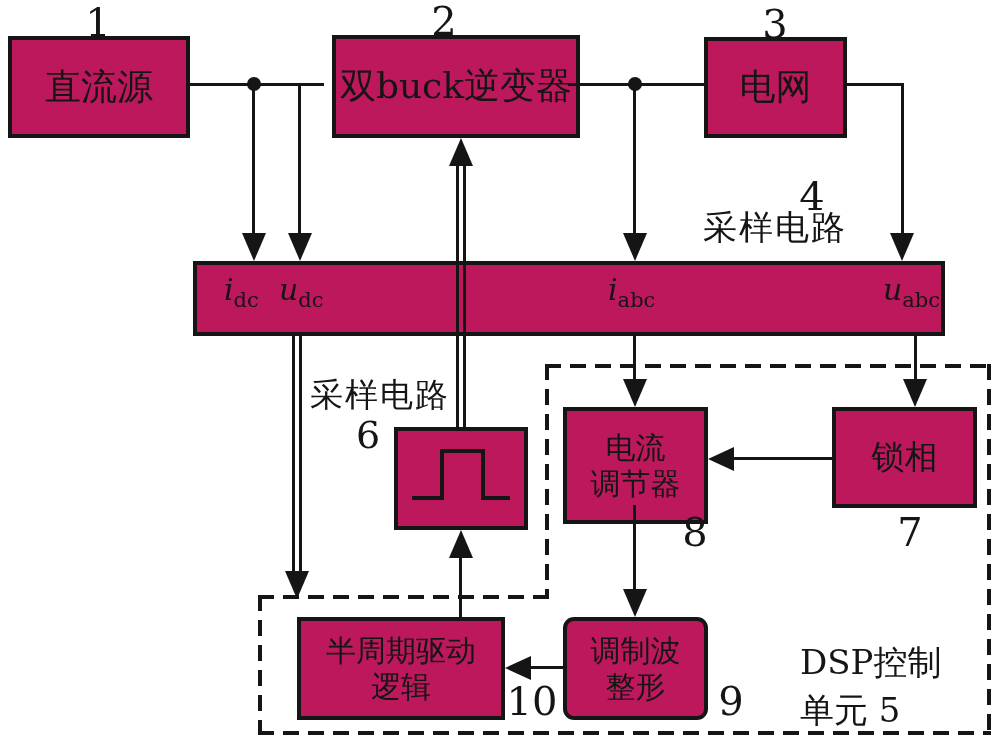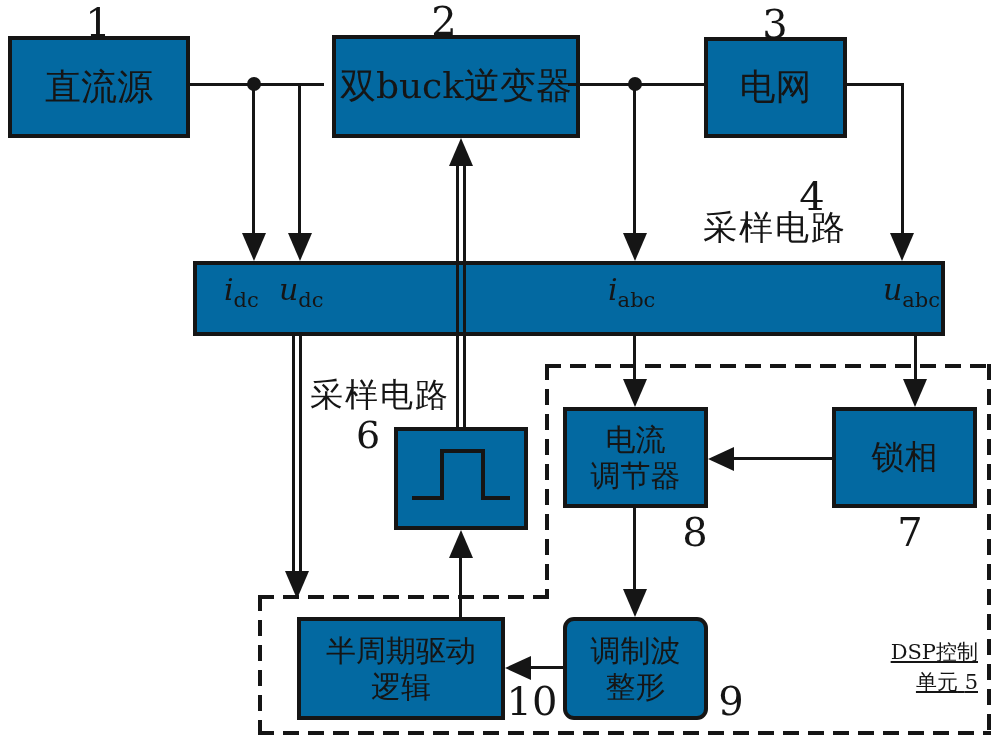--- a/index.html
+++ b/index.html
@@ -5,21 +5,21 @@
   :root { --ink: #151515; }
   html,body { margin:0; padding:0; background:#ffffff; }
   #stage {
     position: relative; width: 1000px; height: 742px;
     background: #ffffff; overflow: hidden;
     font-family: "DejaVu Serif", "Liberation Serif", serif;
     color: var(--ink);
   }
   .box {
     position: absolute; box-sizing: border-box;
-    border: 4px solid var(--ink); background: #0369a1;
+    border: 4px solid var(--ink); background: #be185d;
     display: flex; align-items: center; justify-content: center;
     text-align: center; z-index: 1;
   }
   .box .bl { line-height: 1.18; }
   .hline { position: absolute; height: 3px; background: var(--ink); z-index: 2; }
   .vline { position: absolute; width: 3px; background: var(--ink); z-index: 2; }
   .bus   { position: absolute; width: 10px; box-sizing: border-box;
            border-left: 3px solid var(--ink); border-right: 3px solid var(--ink);
            z-index: 2; }
   .dash-h { position: absolute; height: 4px; z-index: 0;
@@ -38,22 +38,22 @@
   .num { position: absolute; font-size: 40px; text-align: center; z-index: 4;
          line-height: 1; }
   .flabel { position: absolute; font-size: 34px; letter-spacing: 2px; z-index: 4;
             white-space: nowrap; line-height: 1; }
   .sig { position: absolute; font-size: 30px; z-index: 4; white-space: nowrap; }
   .sig i { font-style: italic; }
   .sig sub { font-size: 21px; font-style: normal; text-align: center; }
   .fs36 { font-size: 36px; }
   .fs33 { font-size: 33px; }
   .fs30 { font-size: 30px; }
-  .dsp-tag { position: absolute; text-align: right; z-index: 4; font-size: 21px;
-             line-height: 1.42; white-space: nowrap; text-decoration: underline; }
+  .dsp-tag { position: absolute; z-index: 4; font-size: 34px;
+             line-height: 1.42; white-space: nowrap; }
 </style>
 </head>
 <body>
 
 <div id="stage">
 
   <div class="dash-h" style="left:545px; top:364px; width:446px;"></div>
   <div class="dash-v" style="left:987px; top:364px; height:371px;"></div>
   <div class="dash-h" style="left:258px; top:731px; width:733px;"></div>
   <div class="dash-v" style="left:258px; top:595px; height:140px;"></div>
@@ -82,21 +82,21 @@
   <div class="box" style="left:394px; top:427px; width:134px; height:103px;">
     <svg width="126" height="95" viewBox="0 0 126 95">
       <polyline points="14,67 44,67 44,20 85,20 85,67 112,67" fill="none" stroke="#151515" stroke-width="4"></polyline>
     </svg>
   </div>
 
   <div class="box fs33" style="left:832px; top:407px; width:145px; height:101px;">
     <span class="bl">锁相</span>
   </div>
 
-  <div class="box fs30" style="left:563px; top:407px; width:145px; height:101px;">
+  <div class="box fs30" style="left:563px; top:407px; width:145px; height:117px;">
     <span class="bl"><span>电流</span><br>
     <span>调节器</span></span>
   </div>
 
   <div class="box fs30" style="left:563px; top:617px; width:145px; height:103px;border-radius:11px;">
     <span class="bl"><span>调制波</span><br>
     <span>整形</span></span>
   </div>
 
   <div class="box fs30" style="left:297px; top:617px; width:208px; height:103px;">

